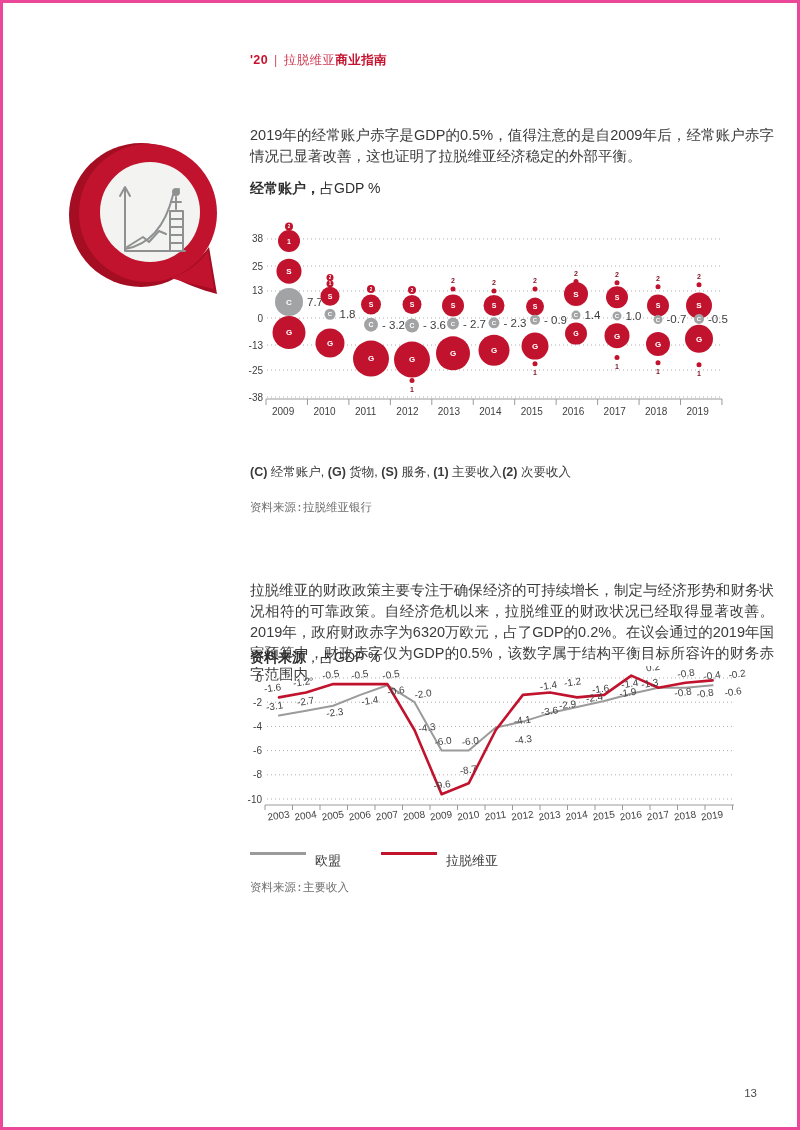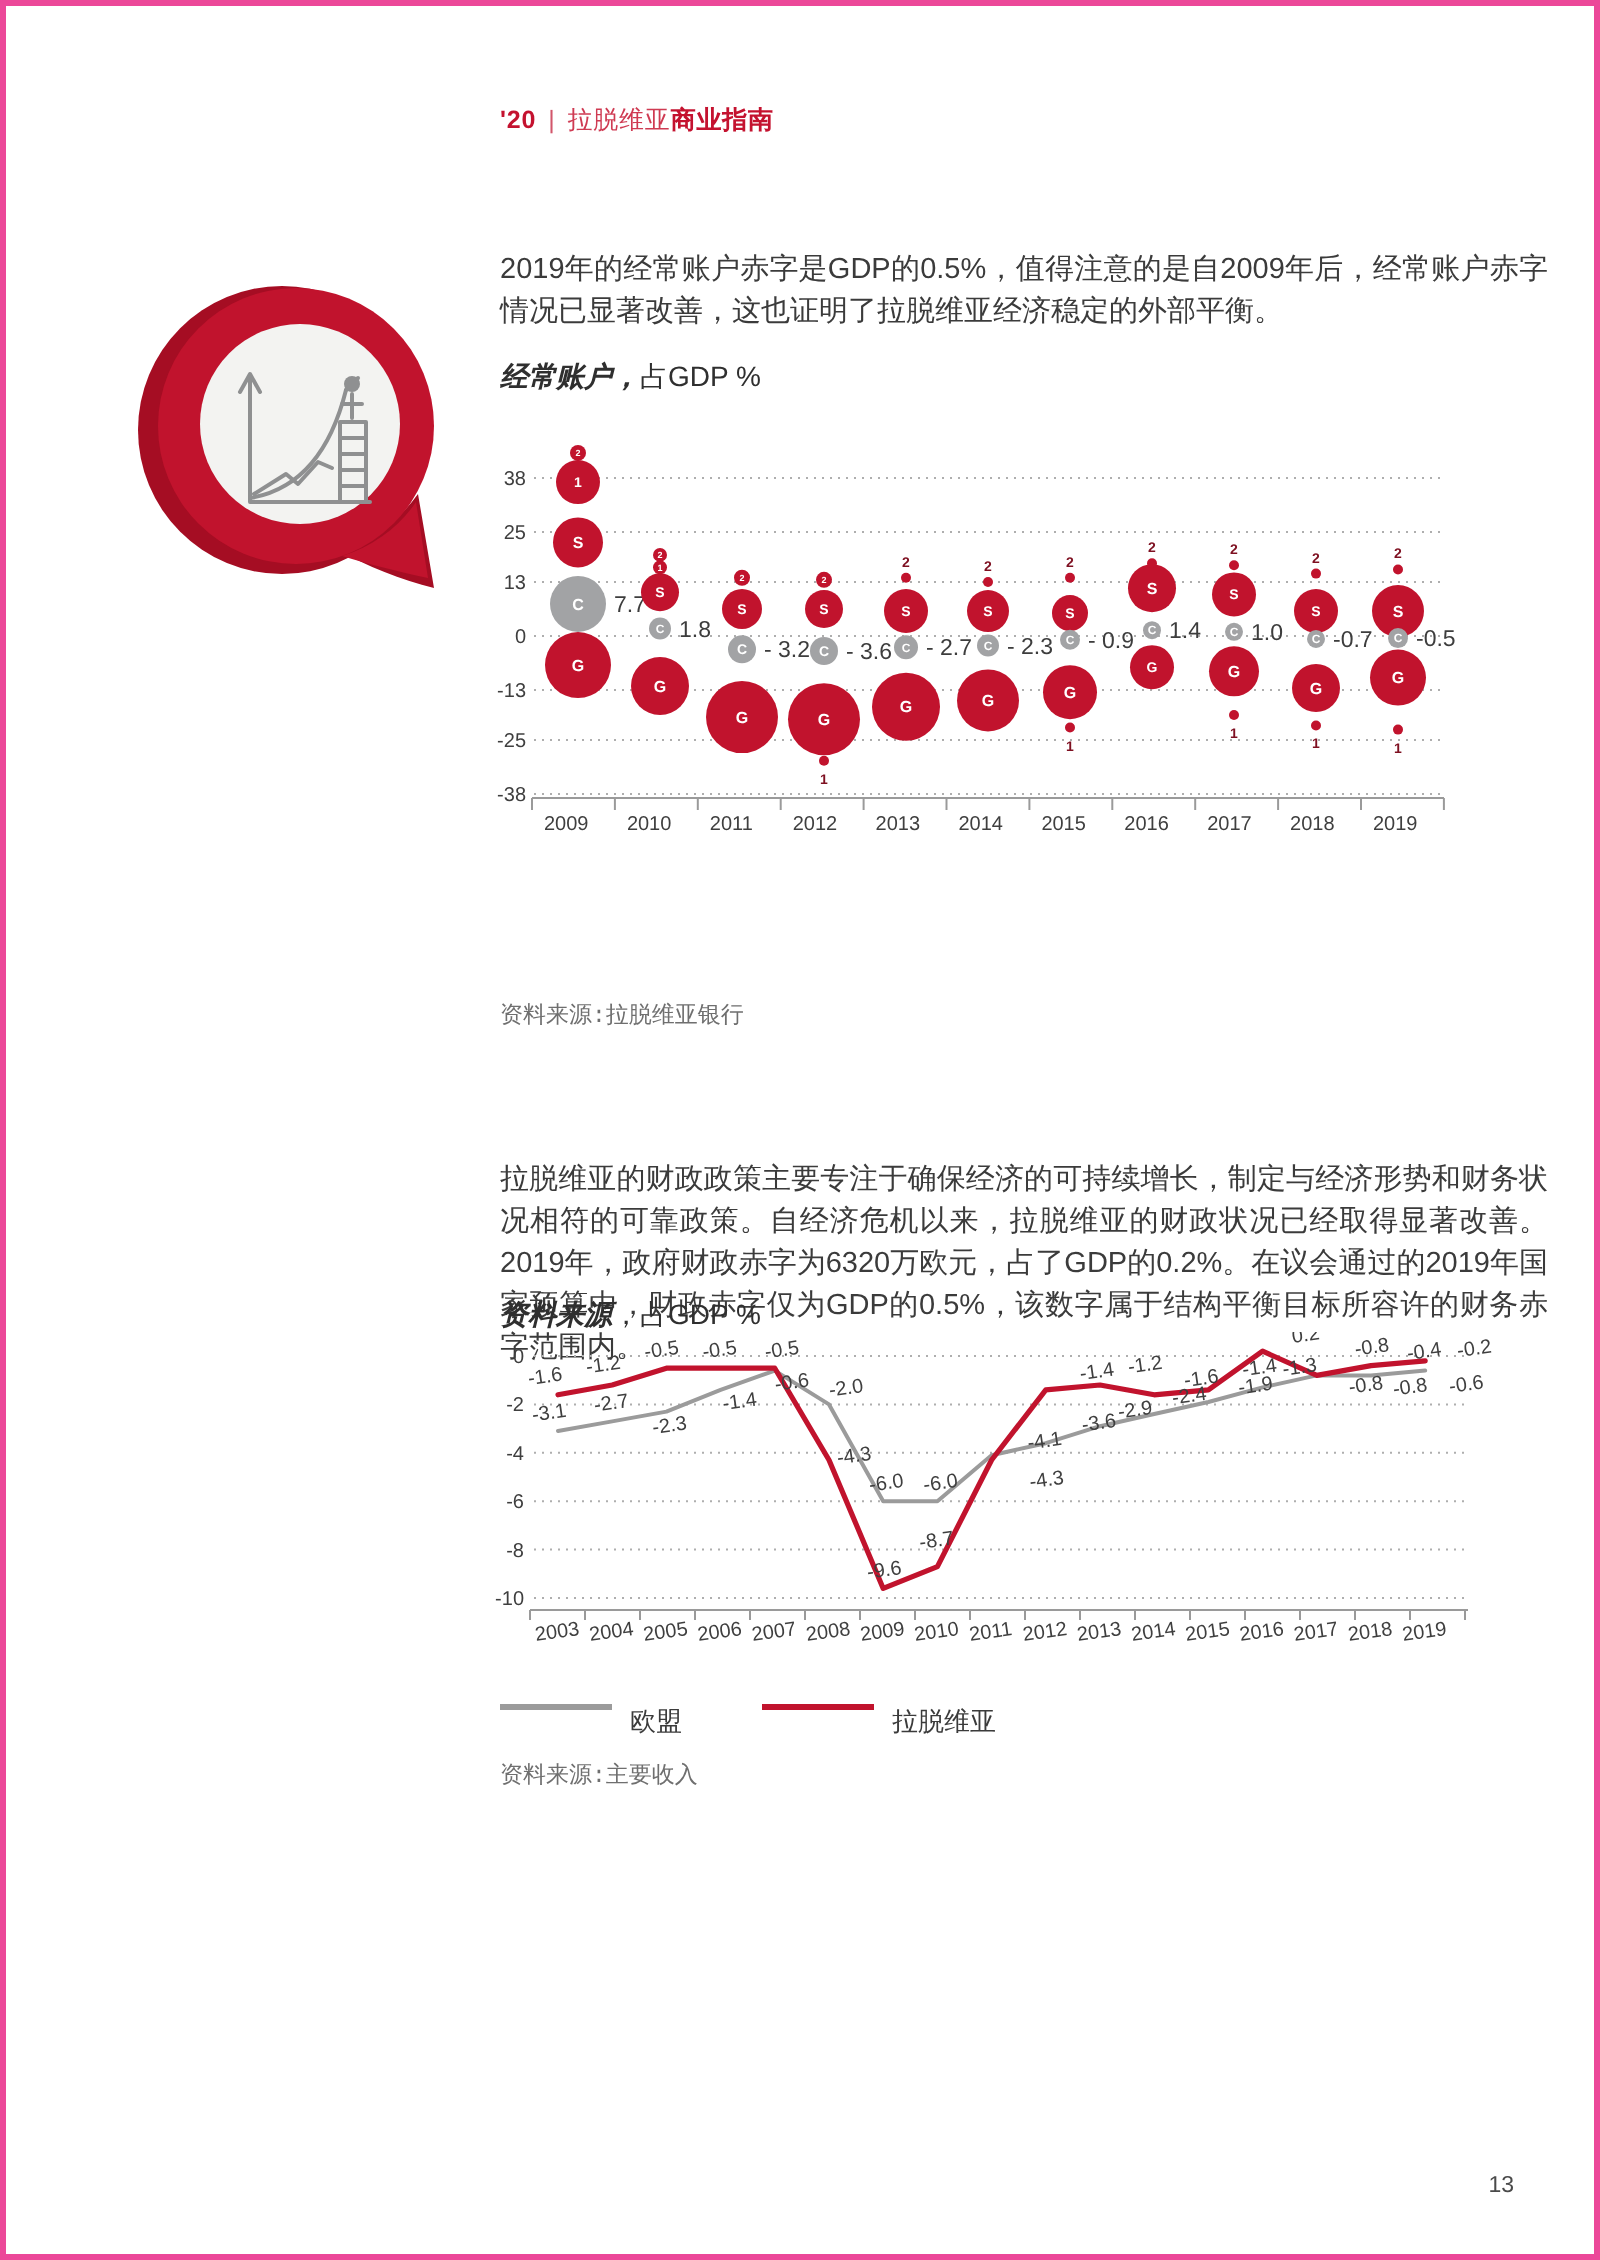--- a/index.html
+++ b/index.html
@@ -10,21 +10,21 @@
   }
   .hdr{position:absolute;left:247px;top:49px;font-size:12.5px;letter-spacing:.4px;color:#c4122f;}
   .hdr .bold{font-weight:bold;}
   .hdr .divider{margin:0 6px;color:#d2566b;font-weight:300;}
   .hdr .light{font-weight:400;color:#cf3a52;}
   .icon-wrap{position:absolute;left:66px;top:136px;width:156px;height:162px;}
   .para{position:absolute;left:247px;width:524px;font-size:14.5px;line-height:21px;color:#3b3b3b;text-align:justify;}
   .para1{top:122px;}
   .para2{top:541px;margin-top:36px;}
   .chart-title{position:absolute;left:247px;font-size:14px;color:#2f2f2f;}
-  .chart-title .tb{font-weight:bold;font-style:italic;}
+  .chart-title .tb{font-weight:bold;}
   .ct1{top:177px;}
   .ct2{top:646px;}
   .chart-svg{position:absolute;left:240px;}
   .csvg1{top:213px;}
   .csvg2{top:663px;}
   .legend1{position:absolute;left:247px;top:461px;font-size:12.5px;color:#3b3b3b;}
   .legend1 b{font-weight:bold;}
   .source{position:absolute;left:247px;font-size:11.5px;color:#6f6f6f;font-family:Liberation Mono, monospace;}
   .src1{top:497px;}
   .src2{top:877px;}
@@ -220,20 +220,21 @@
       <text x="456" y="92.39999999999999" text-anchor="middle" font-size="8" font-weight="bold" fill="#ffffff">S</text>
       <circle cx="456" cy="68.72" r="2.5" fill="#c1132d"></circle>
       <text x="456" y="63.22" text-anchor="middle" font-size="7" font-weight="bold" fill="#7e1021">2</text>
       <circle cx="456" cy="148.8" r="2.5" fill="#c1132d"></circle>
       <text x="456" y="160.3" text-anchor="middle" font-size="7" font-weight="bold" fill="#7e1021">1</text>
       <circle cx="456" cy="103.04" r="5" fill="#a2a3a5"></circle>
       <text x="456" y="105.2" text-anchor="middle" font-size="6" font-weight="bold" fill="#ffffff">C</text>
       <text x="465" y="107.04" font-size="11.5" fill="#3d3d3d">-0.5</text>
     </svg>
 
+  <div class="legend1" id="legend1"><b>(C)</b><span> 经常账户, </span><b>(G)</b><span> 货物, </span><b>(S)</b><span> 服务, </span><b>(1)</b><span> 主要收入</span><b>(2)</b><span> 次要收入</span></div>
 
   <div class="source src1">资料来源:拉脱维亚银行</div>
 
   <div class="para para2">拉脱维亚的财政政策主要专注于确保经济的可持续增长，制定与经济形势和财务状况相符的可靠政策。自经济危机以来，拉脱维亚的财政状况已经取得显著改善。2019年，政府财政赤字为6320万欧元，占了GDP的0.2%。在议会通过的2019年国家预算中，财政赤字仅为GDP的0.5%，该数字属于结构平衡目标所容许的财务赤字范围内。</div>
 
   <div class="chart-title ct2">
     <span class="tb">资料来源</span><span>，占GDP %</span>
   </div>
 
   <svg class="chart-svg csvg2" id="line-chart" width="510" height="158" viewBox="0 0 510 158">

